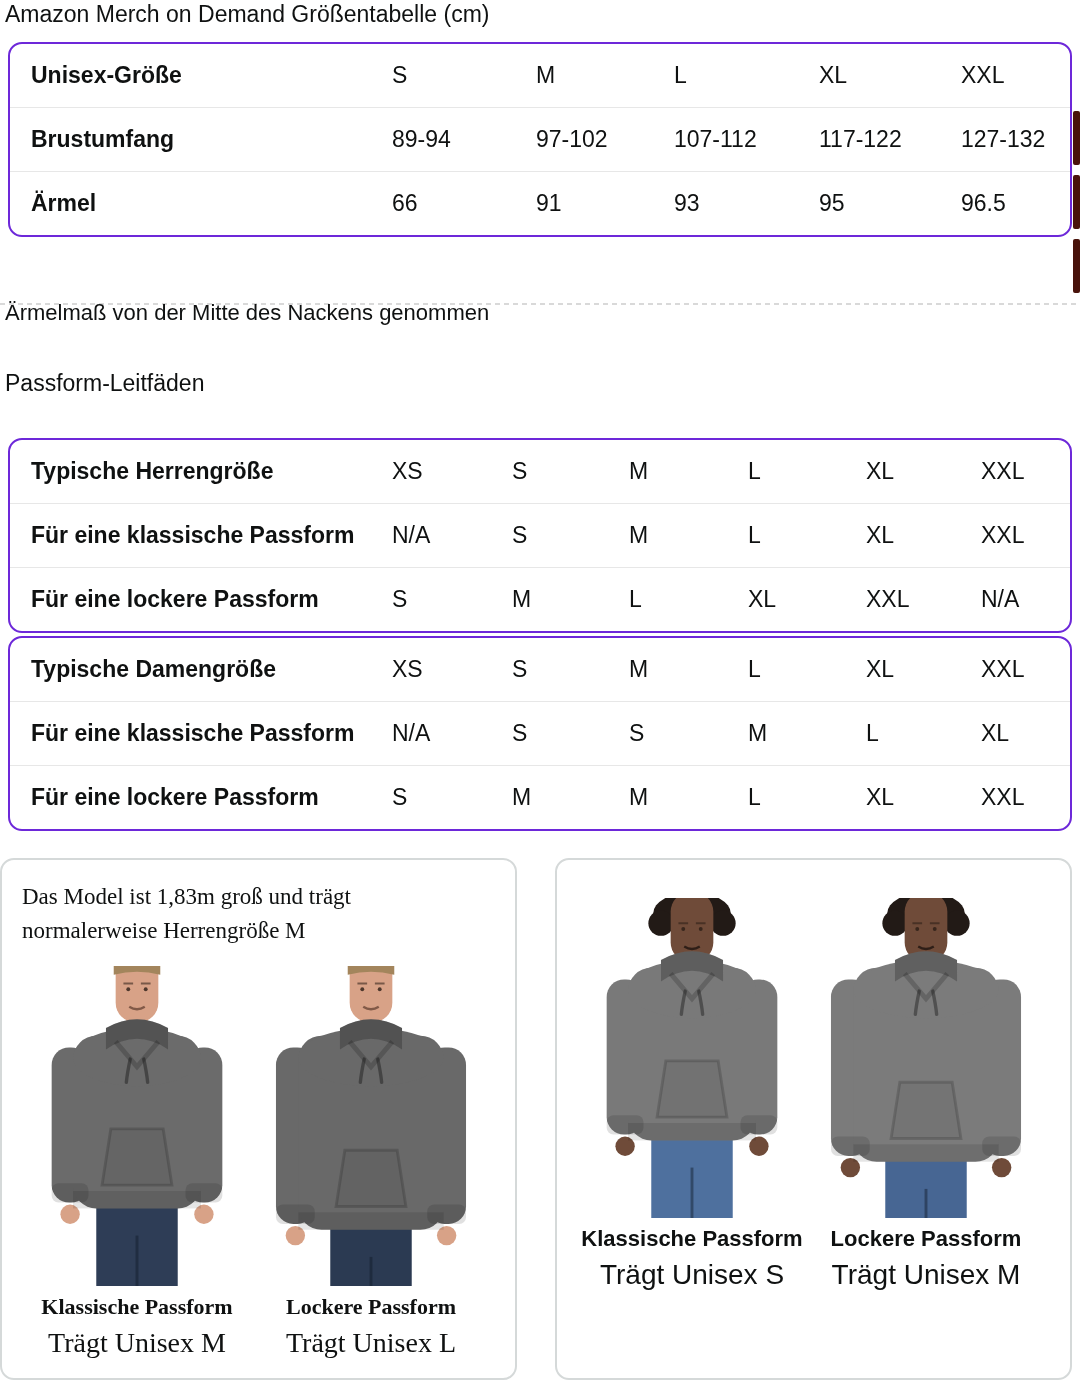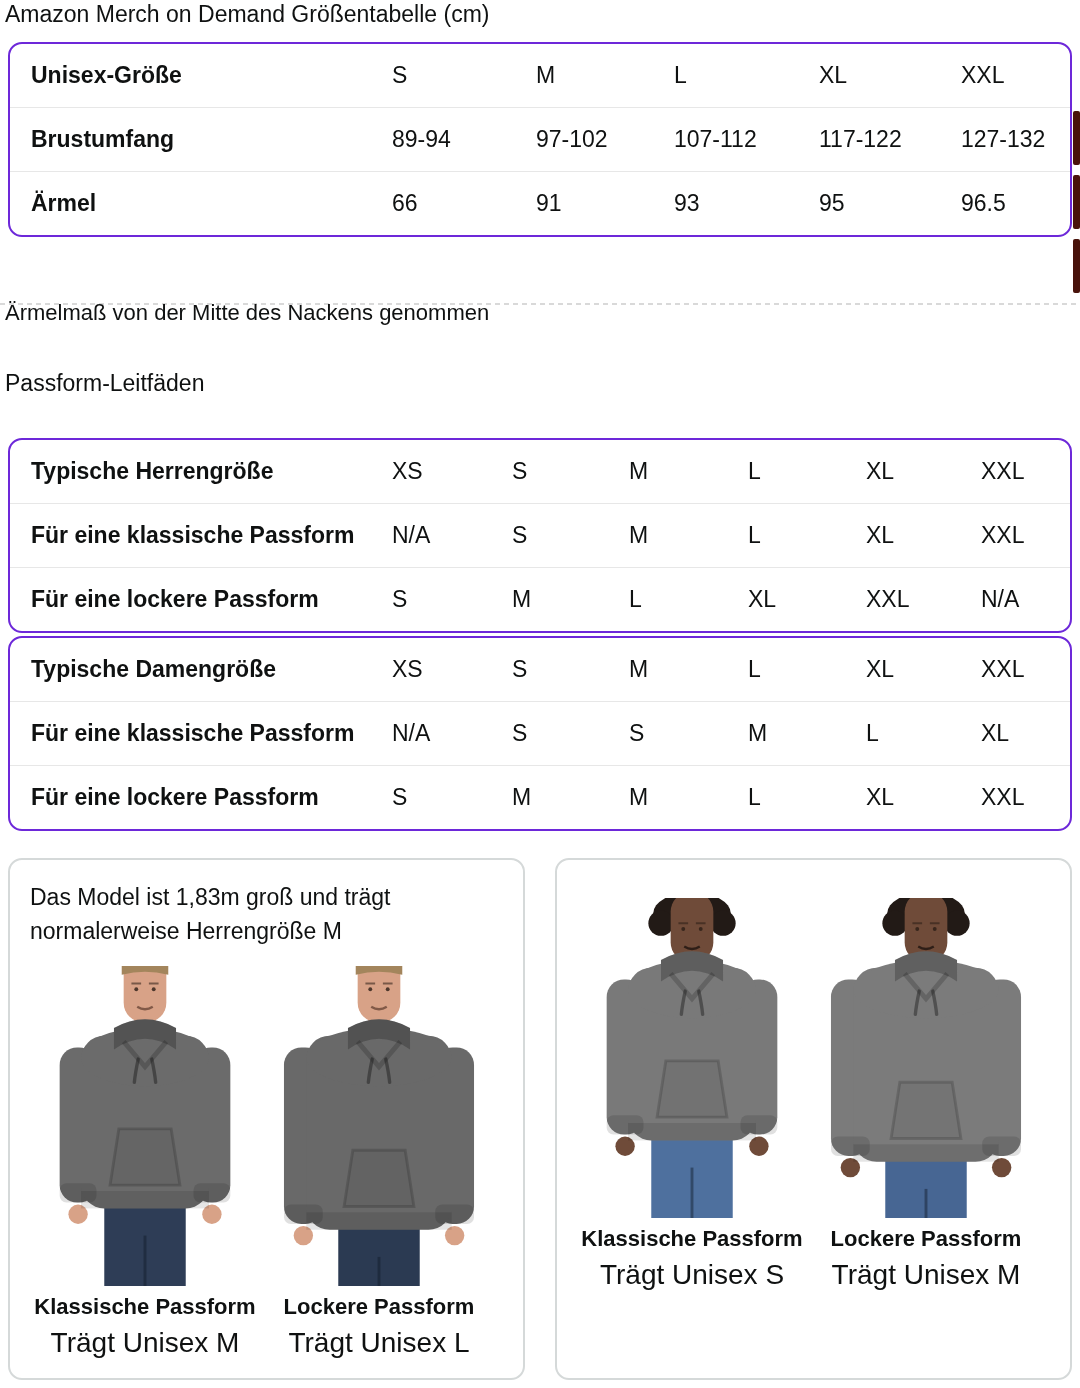--- a/index.html
+++ b/index.html
@@ -27,21 +27,21 @@
   .dash-divider{
     position:absolute;left:0;top:303px;width:1080px;height:2px;
     background:repeating-linear-gradient(90deg,#d9d9d9 0 5px,transparent 5px 9px);
   }
   .sleeve-note{position:absolute;left:5px;top:300px;font-size:22px;}
   .section-heading{position:absolute;left:5px;top:370px;font-size:23px;}
   .model-card{
     position:absolute;top:858px;width:513px;height:518px;background:#fff;
     border:2px solid #d5d9d9;border-radius:14px;box-sizing:content-box;
   }
-  #card-men{left:8px;}
+  #card-men{left:0;font-family:Liberation Serif, serif;}
   #card-women{left:555px;}
   .card-inner{padding:20px 20px 0 20px;}
   .card-desc{font-size:23px;line-height:34px;max-width:460px;}
   .figures{display:flex;gap:4px;margin-top:18px;}
   .figure{width:230px;text-align:center;}
   .figure svg{display:block;margin:0 auto;}
   .fig-caption{font-weight:700;font-size:22px;margin-top:8px;}
   .fig-sub{font-size:28px;margin-top:7px;}
   .scroll-thumb{position:absolute;right:0;width:7px;border-radius:2px;}
   #thumb-1{top:111px;height:54px;}

